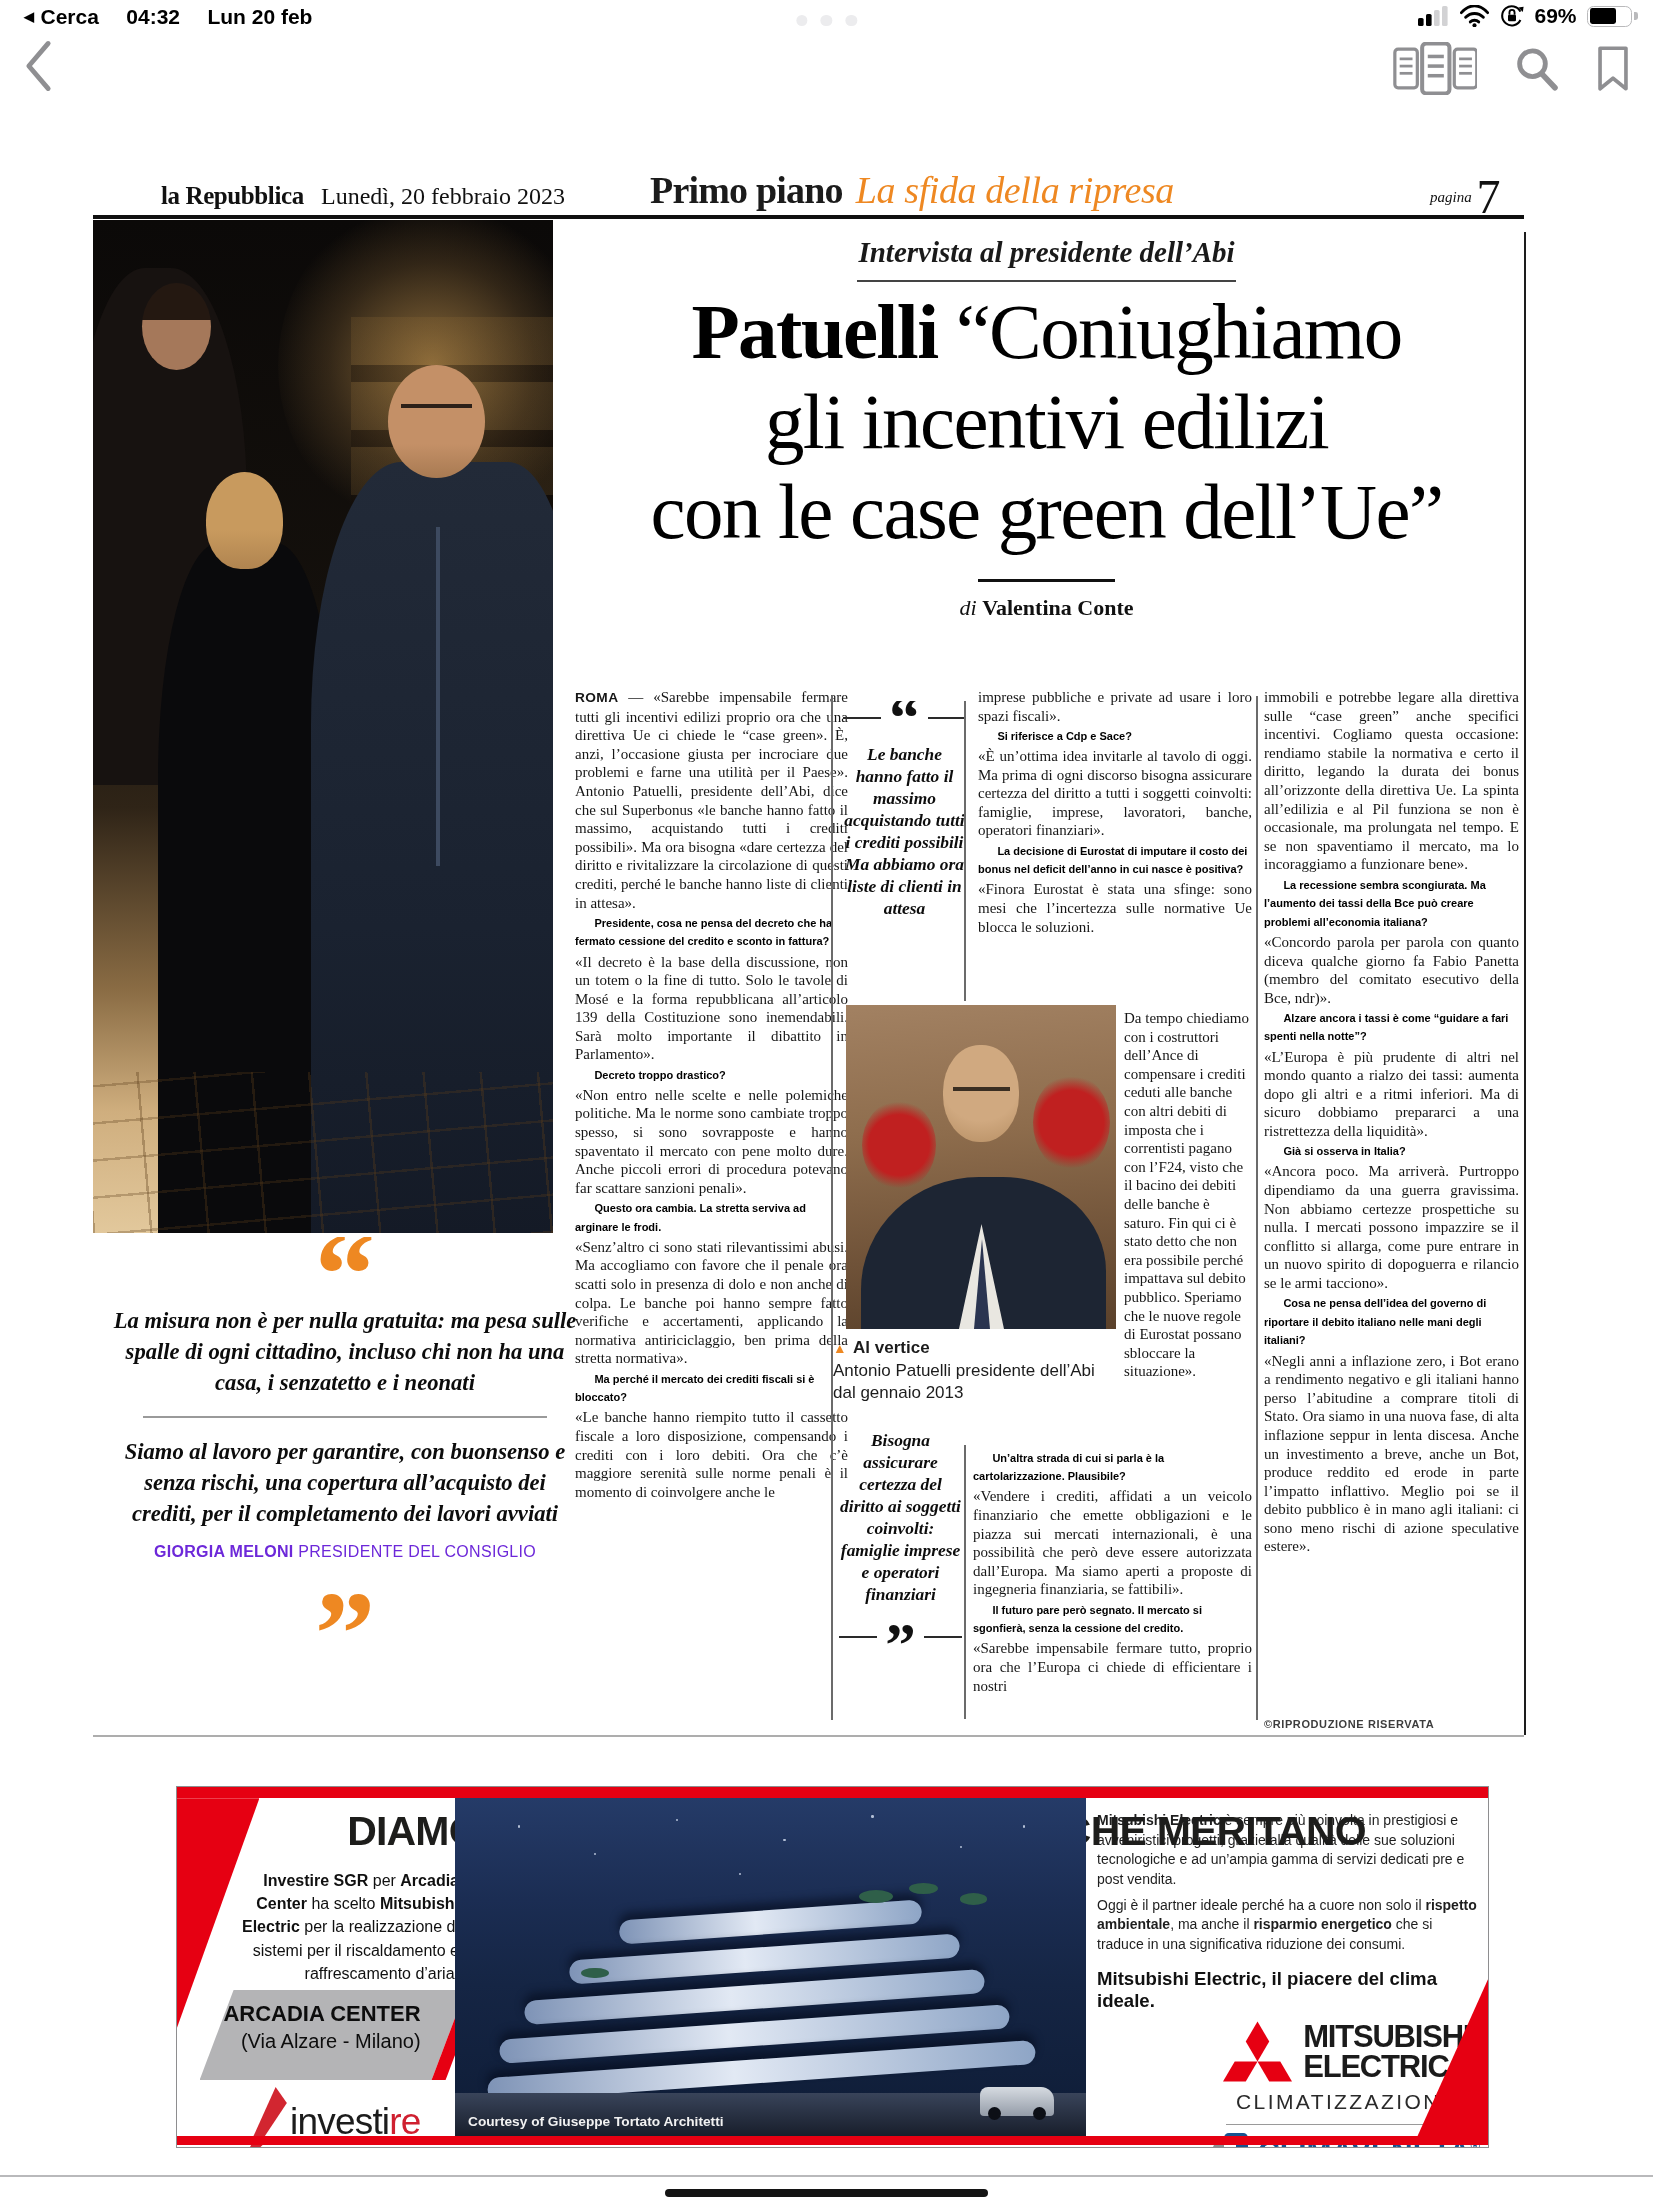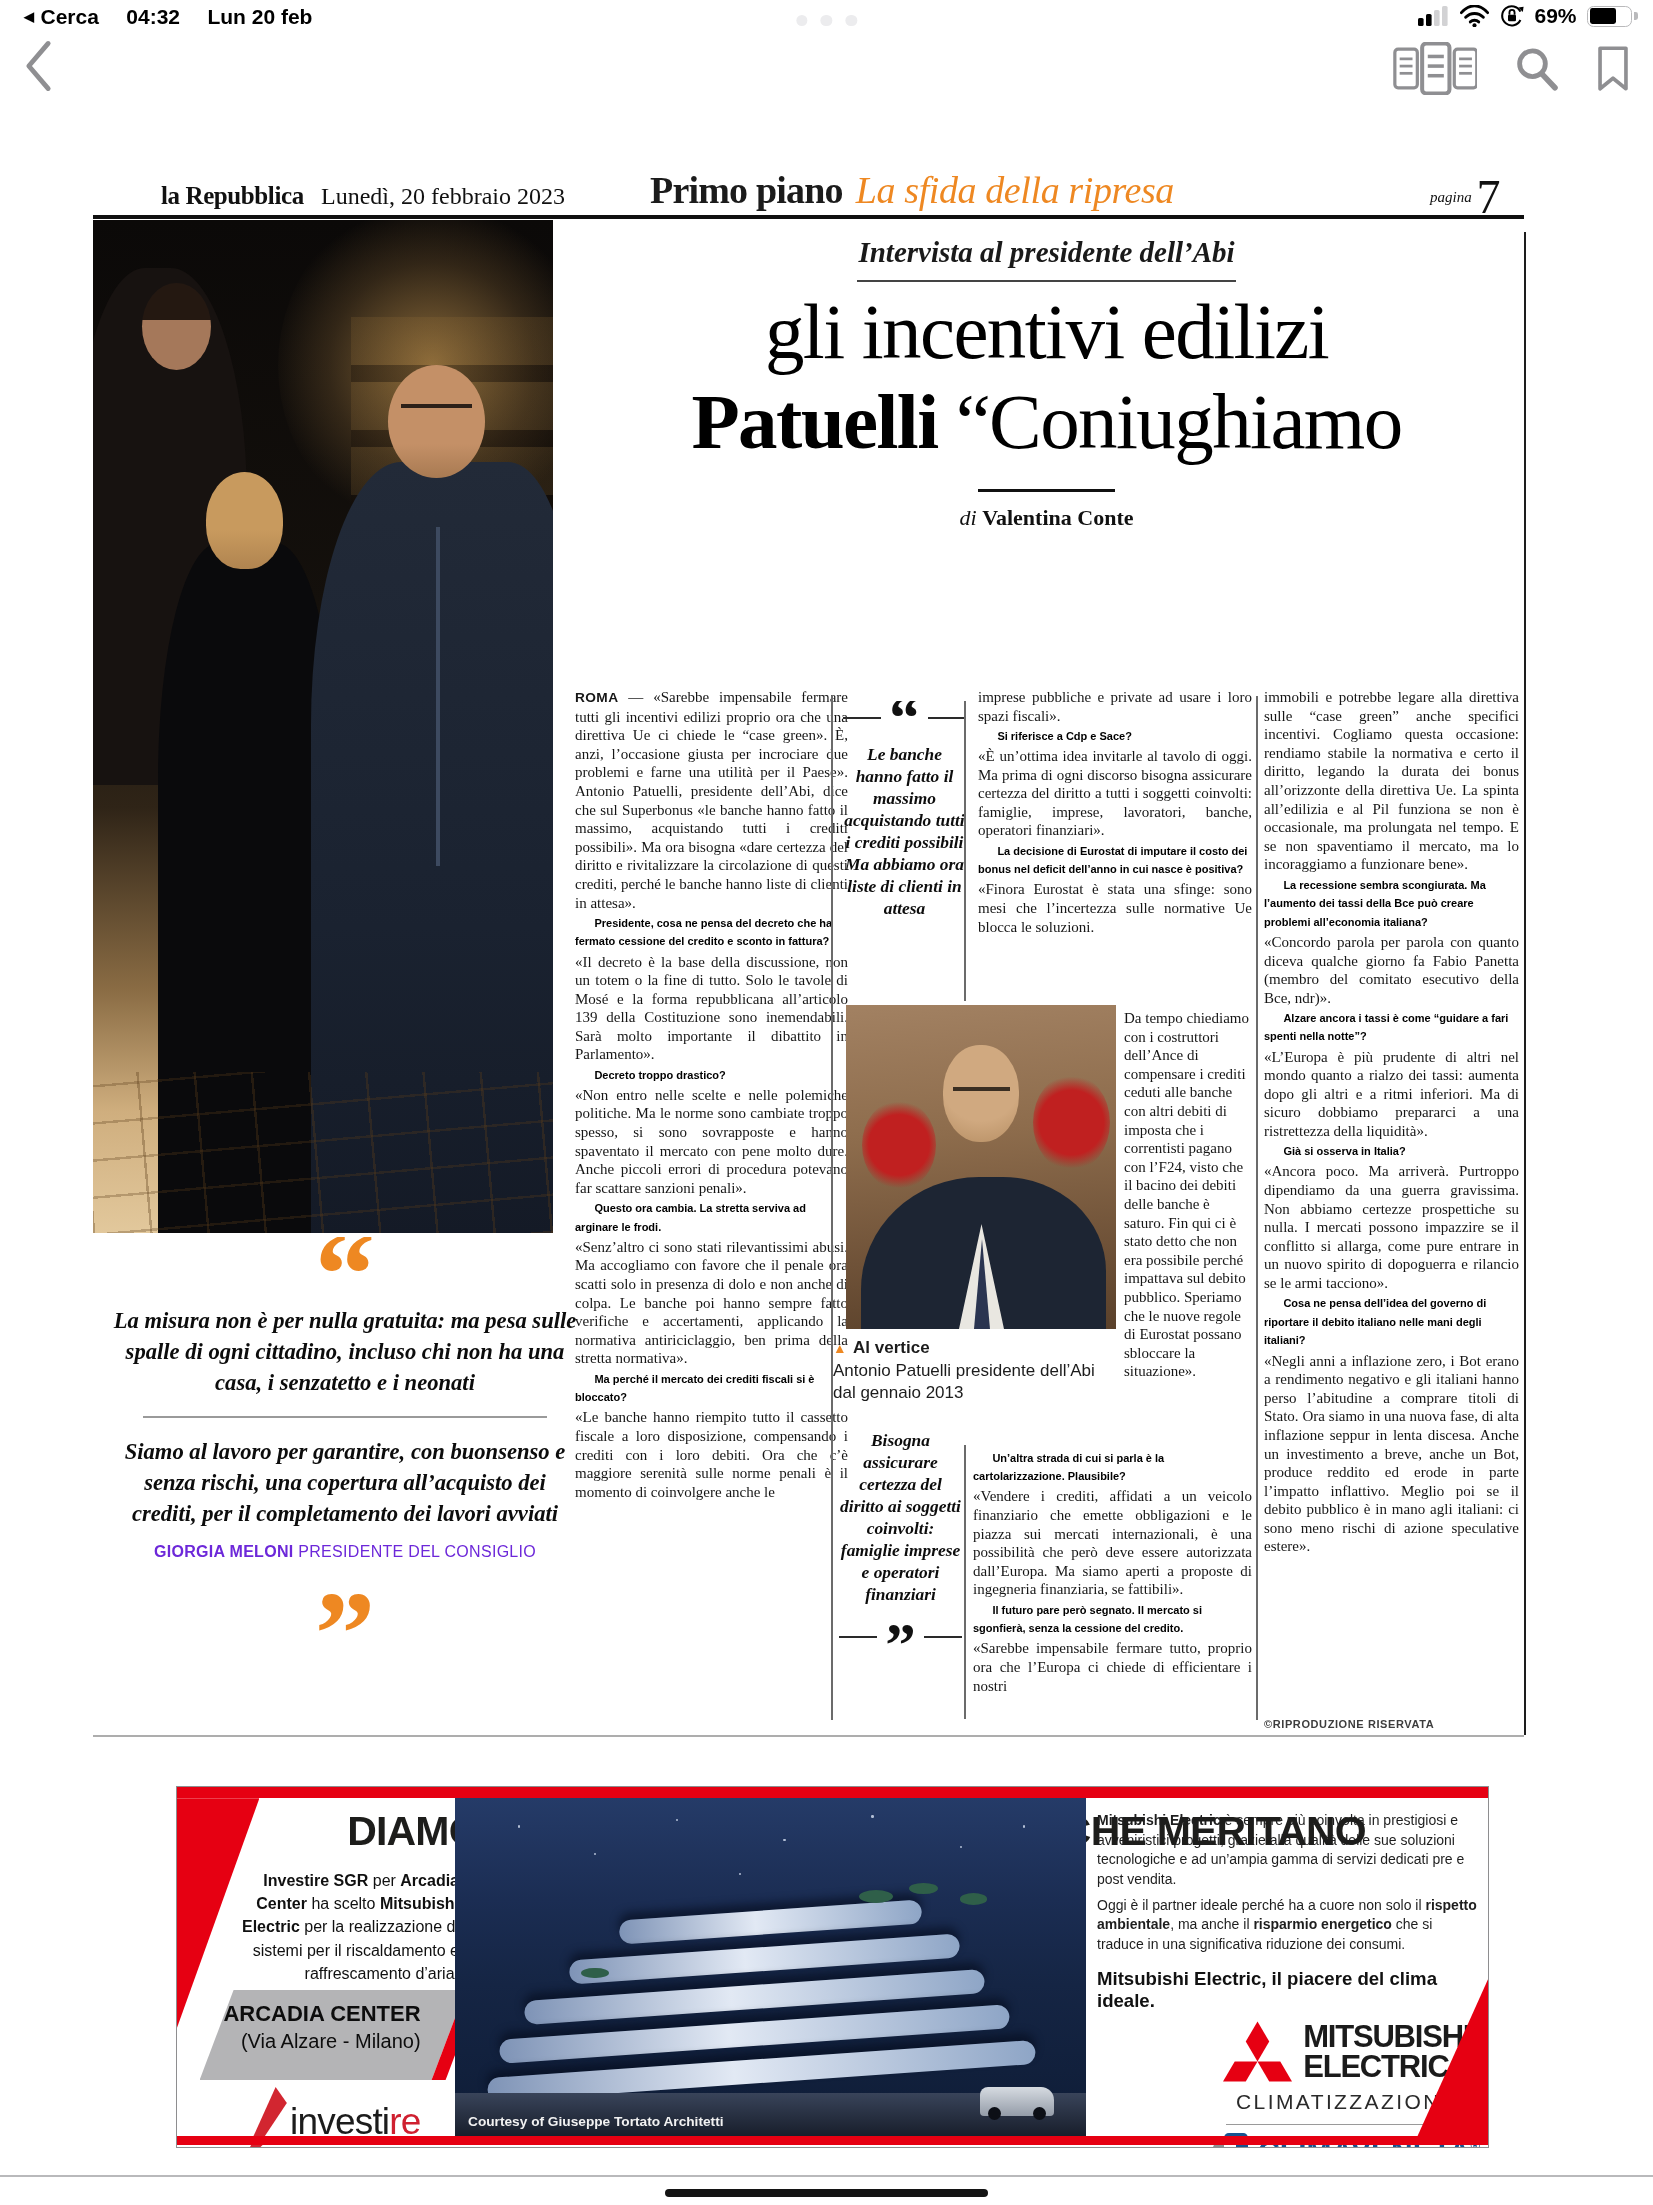--- a/index.html
+++ b/index.html
@@ -304,22 +304,23 @@
       <div class="m-attr">
         <b>GIORGIA MELONI</b><span> PRESIDENTE DEL CONSIGLIO</span>
       </div>
       <div class="bigq closeq">”</div>
     </div>
 
     <div class="arthead">
       <div class="kicker">Intervista al presidente dell’Abi</div>
       <div class="kicker-rule"></div>
       <div class="headline">
+        <div><b>Patuelli</b><span> “Coniughiamo</span></div>
         <div>gli incentivi edilizi</div>
-        <div><b>Patuelli</b><span> “Coniughiamo</span></div>
+        <div>con le case green dell’Ue”</div>
       </div>
       <div class="hl-div"></div>
       <div class="byline"><i>di </i><b>Valentina Conte</b></div>
     </div>
 
     <div class="col" style="left:575px;top:688px;width:273px;">
         <p class="plead"><span class="dateline">ROMA </span>— «Sarebbe impensabile fermare tutti gli incentivi edilizi proprio ora che una direttiva Ue ci chiede le “case green». È, anzi, l’occasione giusta per incrociare due problemi e farne una utilità per il Paese». Antonio Patuelli, presidente dell’Abi, dice che sul Superbonus «le banche hanno fatto il massimo, acquistando tutti i crediti possibili». Ma ora bisogna «dare certezza del diritto e rivitalizzare la circolazione di questi crediti, perché le banche hanno liste di clienti in attesa».</p>
         <p class="pq">Presidente, cosa ne pensa del decreto che ha fermato cessione del credito e sconto in fattura?</p>
         <p class="pa">«Il decreto è la base della discussione, non un totem o la fine di tutto. Solo le tavole di Mosé e la forma repubblicana all’articolo 139 della Costituzione sono inemendabili. Sarà molto importante il dibattito in Parlamento».</p>
         <p class="pq">Decreto troppo drastico?</p>

